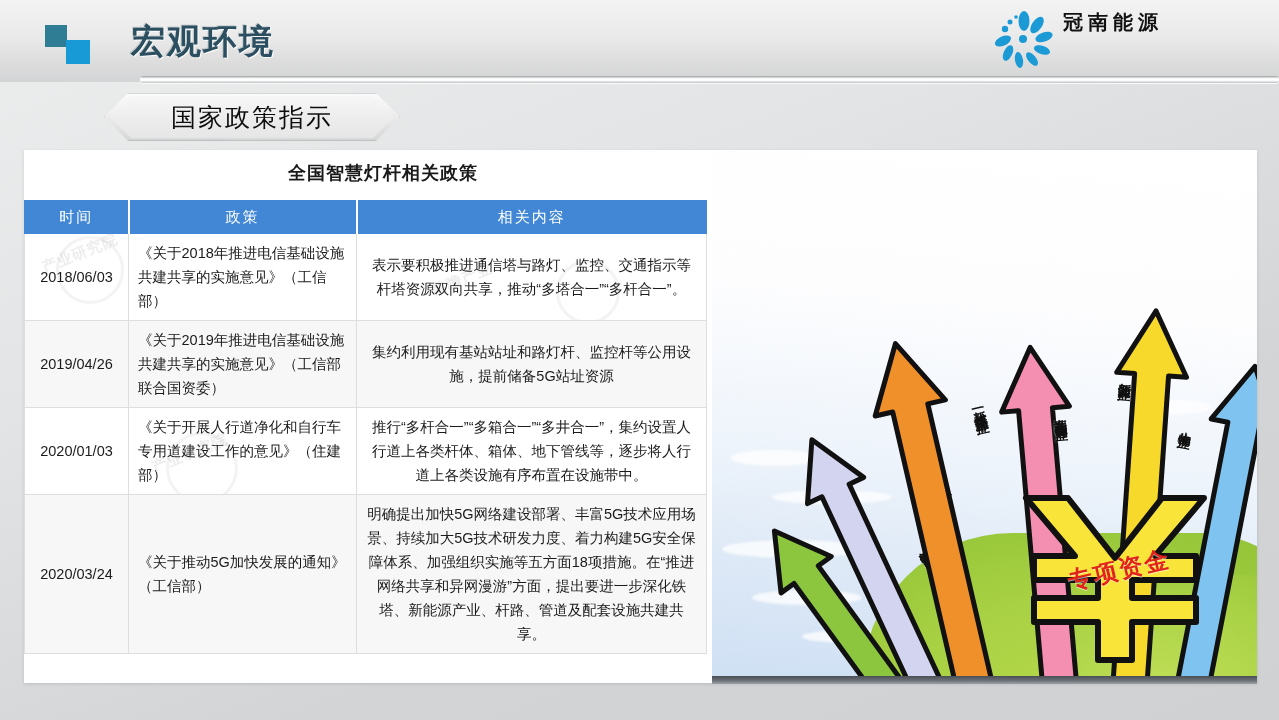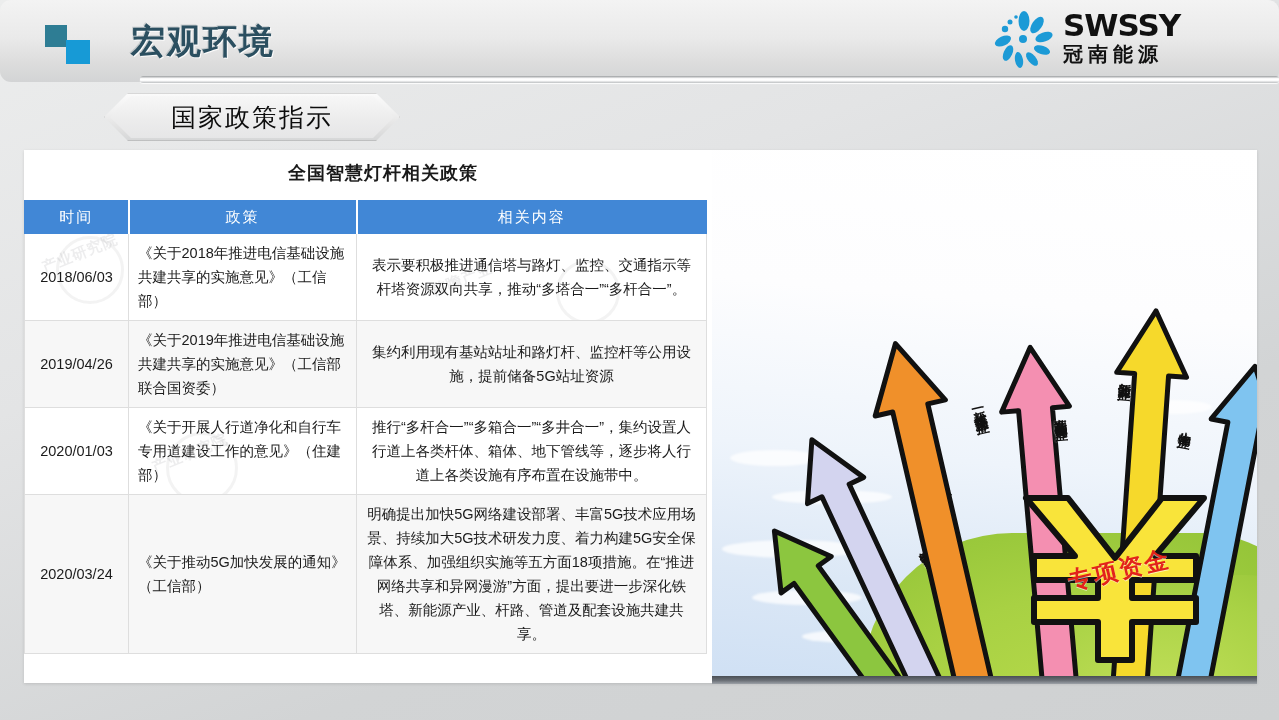--- a/index.html
+++ b/index.html
@@ -8,21 +8,20 @@
     font-family:"Liberation Sans","DejaVu Sans",sans-serif;
     background:linear-gradient(160deg,#eceded 0%,#e3e4e5 35%,#d2d4d5 70%,#cfd1d2 100%);
     position:relative;
   }
   .slide{position:absolute;inset:0;}
 
   
   .header{
     position:absolute;left:0;top:0;width:1279px;height:82px;
     background:linear-gradient(180deg,#f3f3f3 0%,#eaeaea 45%,#dcdcdc 78%,#d3d4d5 100%);
-    border-radius:11px;
   }
   .hdr-rule{
     position:absolute;left:140px;top:76px;width:1139px;height:7px;
     background:linear-gradient(180deg,#9a9d9f 0%,#ffffff 38%,#ffffff 62%,#bcbfc1 100%);
     border-radius:4px;
     box-shadow:0 1px 1px rgba(255,255,255,.9);
   }
   .sq1{position:absolute;left:45px;top:25px;width:22px;height:22px;background:#2e7d94;}
   .sq2{position:absolute;left:66px;top:40px;width:24px;height:24px;background:#179ad6;}
   .page-title{
@@ -164,21 +163,20 @@
             <ellipse cx="15" cy="43" rx="4.3" ry="8.4" transform="rotate(205 15 43)"></ellipse>
             <ellipse cx="10" cy="31" rx="4.6" ry="8.6" transform="rotate(245 10 31)"></ellipse>
             <circle cx="12" cy="19" r="3.2"></circle>
             <circle cx="17" cy="12" r="2.5"></circle>
             <circle cx="23" cy="7" r="1.8"></circle>
             <circle cx="30" cy="29" r="4"></circle>
           </g>
         </svg>
       </div>
       <div class="logo-txt">
-        <div class="logo-en">SWSSY</div>
         <div class="logo-cn">冠南能源</div>
       </div>
     </div>
   </div>
 
   <div class="hex"></div>
   <div class="hex-inner"></div>
   <div class="hex-label">国家政策指示</div>
 
   <div class="card"></div>

